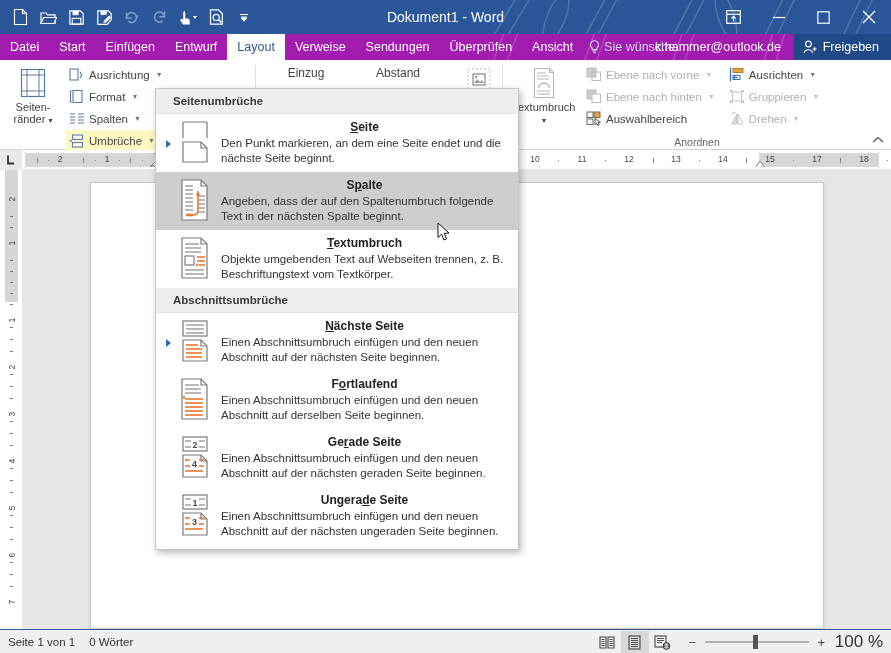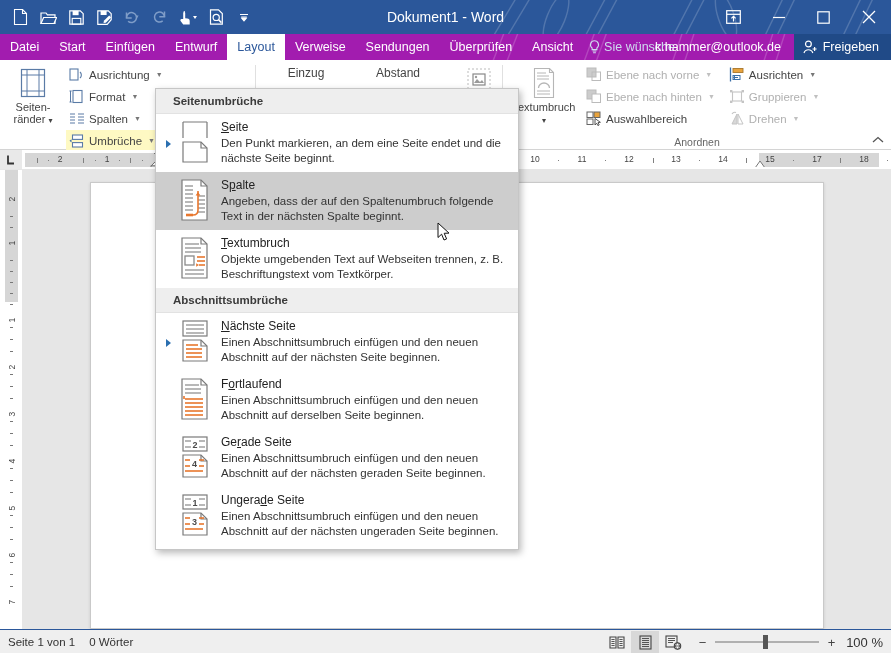--- a/index.html
+++ b/index.html
@@ -233,22 +233,22 @@
     align-items: center; justify-content: center;
     padding-top: 2px;
   }
   .mi-icon {
     width: 44px; flex: 0 0 44px;
     display: flex; align-items: flex-start; justify-content: center;
     padding-top: 1px;
   }
   .mi-text { flex: 1; padding-left: 4px; }
   .mi-title {
-    font-size: 12px; font-weight: normal; color: #222;
-    line-height: 15px; margin-bottom: 1px;
+    font-size: 12px; font-weight: bold; color: #222;
+    line-height: 15px; margin-bottom: 1px; text-align: center;
   }
   .mi-title u { text-decoration: underline; }
   .mi-desc {
     font-size: 11.5px; color: #333; line-height: 15px;
   }
 
   
   .statusbar {
     flex: 0 0 24px; height: 24px;
     background: #efefef;
@@ -270,21 +270,21 @@
   .viewbtn.sel { background: #d8d8d8; }
   .zoom-wrap { display: flex; align-items: center; gap: 7px; margin-left: 10px; }
   .zoom-sign { font-size: 13px; color: #444; cursor: default; width: 11px; text-align: center; }
   .zoom-track {
     width: 104px; height: 2px; background: #b0b0b0; position: relative;
   }
   .zoom-thumb {
     position: absolute; left: 48px; top: -6px;
     width: 5px; height: 14px; background: #555;
   }
-  .zoom-pct { margin-left: 8px; font-size: 13px; min-width: 38px; text-align: right; }
+  .zoom-pct { margin-left: 8px; font-size: 17px; min-width: 38px; text-align: right; }
 
   .cursor-arrow { position: absolute; left: 437px; top: 222px; z-index: 60; pointer-events: none; }
 </style>
 </head>
 <body>
 
 <div id="app">
 
   <div class="titlebar">
     <svg class="title-deco" viewBox="0 0 430 34" preserveAspectRatio="none">

